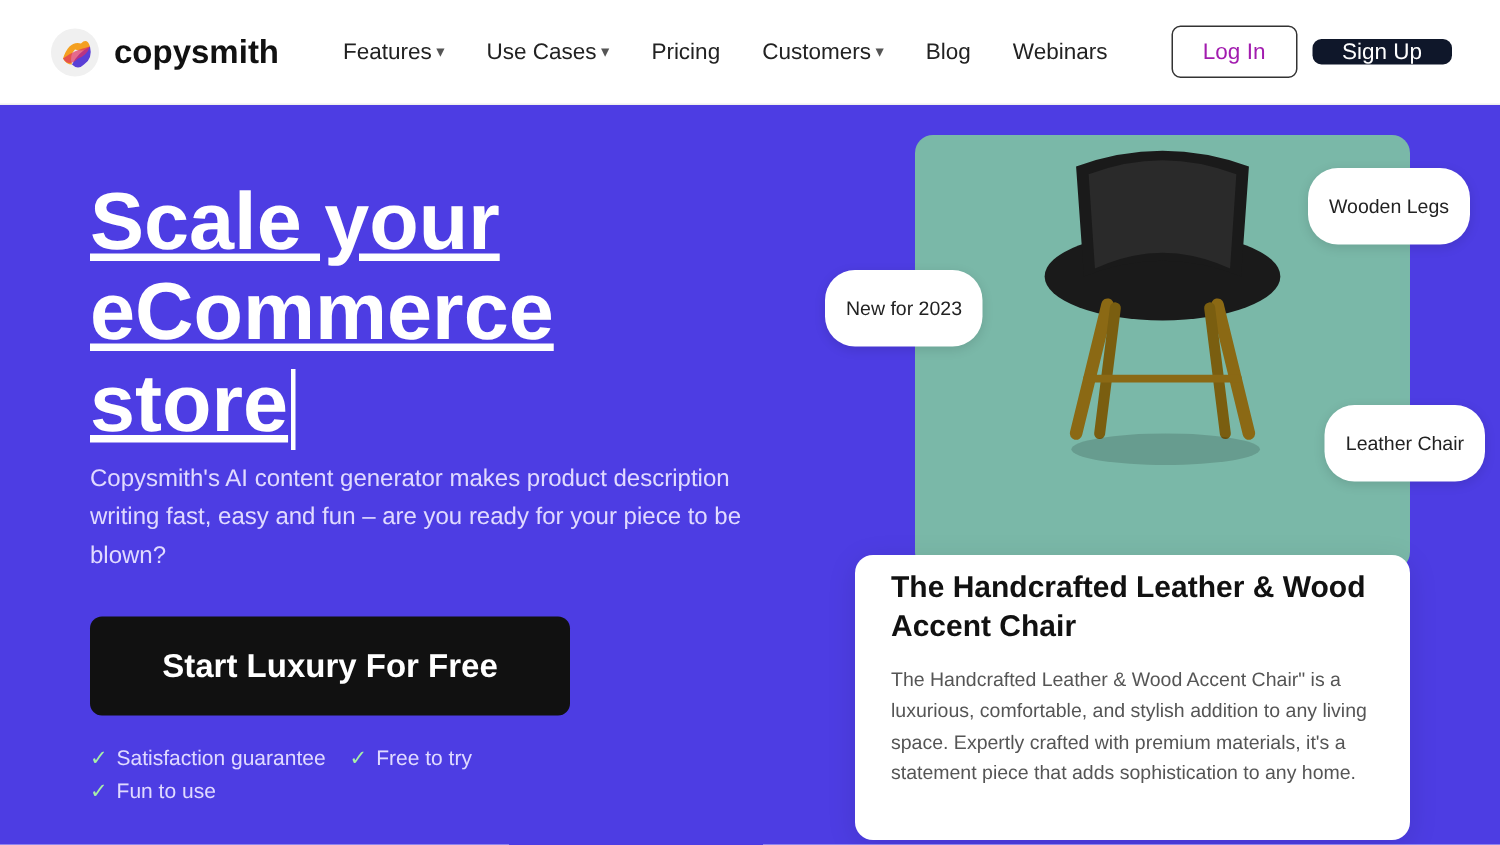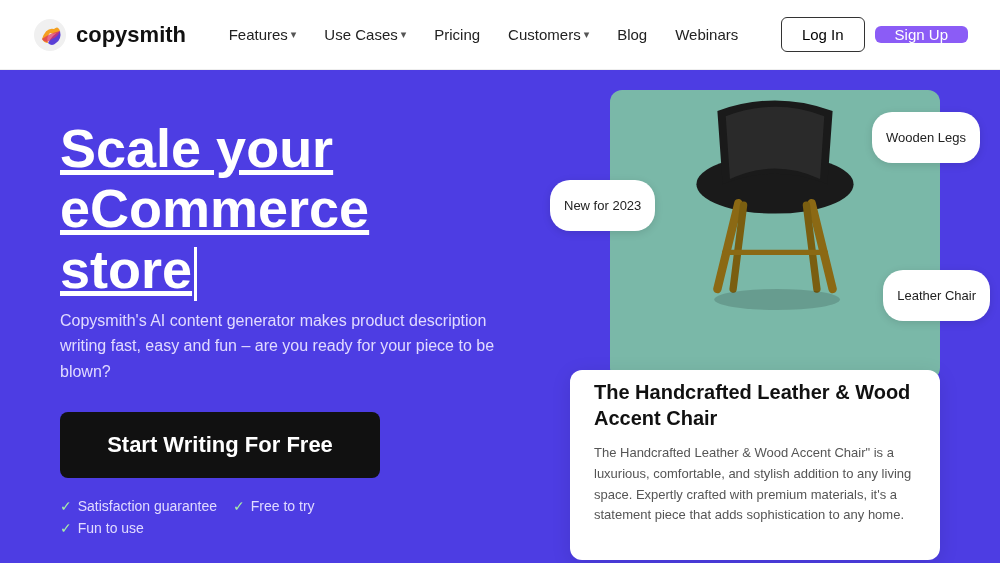--- a/index.html
+++ b/index.html
@@ -17,25 +17,25 @@
     .nav-links { display: flex; align-items: center; gap: 8px; }
     .nav-item {
       display: flex; align-items: center; gap: 3px;
       padding: 6px 10px; font-size: 15px; color: #222;
       cursor: pointer; border-radius: 4px;
     }
     .nav-chevron { font-size: 11px; color: #555; }
     .nav-actions { display: flex; align-items: center; gap: 10px; }
     .btn-login {
       padding: 8px 20px; border: 1.5px solid #333; border-radius: 6px;
-      background: #fff; font-size: 15px; cursor: pointer; color: #000000;
+      background: #fff; font-size: 15px; cursor: pointer; color: #a21caf;
     }
     .btn-signup {
       padding: 0 20px; border: none; border-radius: 6px;
-      background: #8b5cf6; color: #fff; font-size: 15px; cursor: pointer;
+      background: #0f172a; color: #fff; font-size: 15px; cursor: pointer;
     }
 
     
     .hero {
       background: #4d3de3;
       width: 100%; height: 493px;
       display: flex; align-items: flex-start;
       padding: 48px 60px 0 60px;
       position: relative; overflow: hidden;
     }
@@ -143,21 +143,21 @@
 </nav>
 
 <section class="hero">
   <div class="hero-left">
     <h1 class="hero-title">
       <span>Scale your</span><br>
       <span>eCommerce</span><br>
       <span>store</span><span class="cursor-line"></span>
     </h1>
     <p class="hero-desc">Copysmith's AI content generator makes product description writing fast, easy and fun – are you ready for your piece to be blown?</p>
-    <button class="btn-cta">Start Writing For Free</button>
+    <button class="btn-cta">Start Luxury For Free</button>
     <div class="hero-checks">
       <div class="hero-check">
         <span class="check-icon">✓</span>
         <span>Satisfaction guarantee</span>
         <span class="check-icon" style="margin-left:10px">✓</span>
         <span>Free to try</span>
       </div>
       <div class="hero-check">
         <span class="check-icon">✓</span>
         <span>Fun to use</span>

